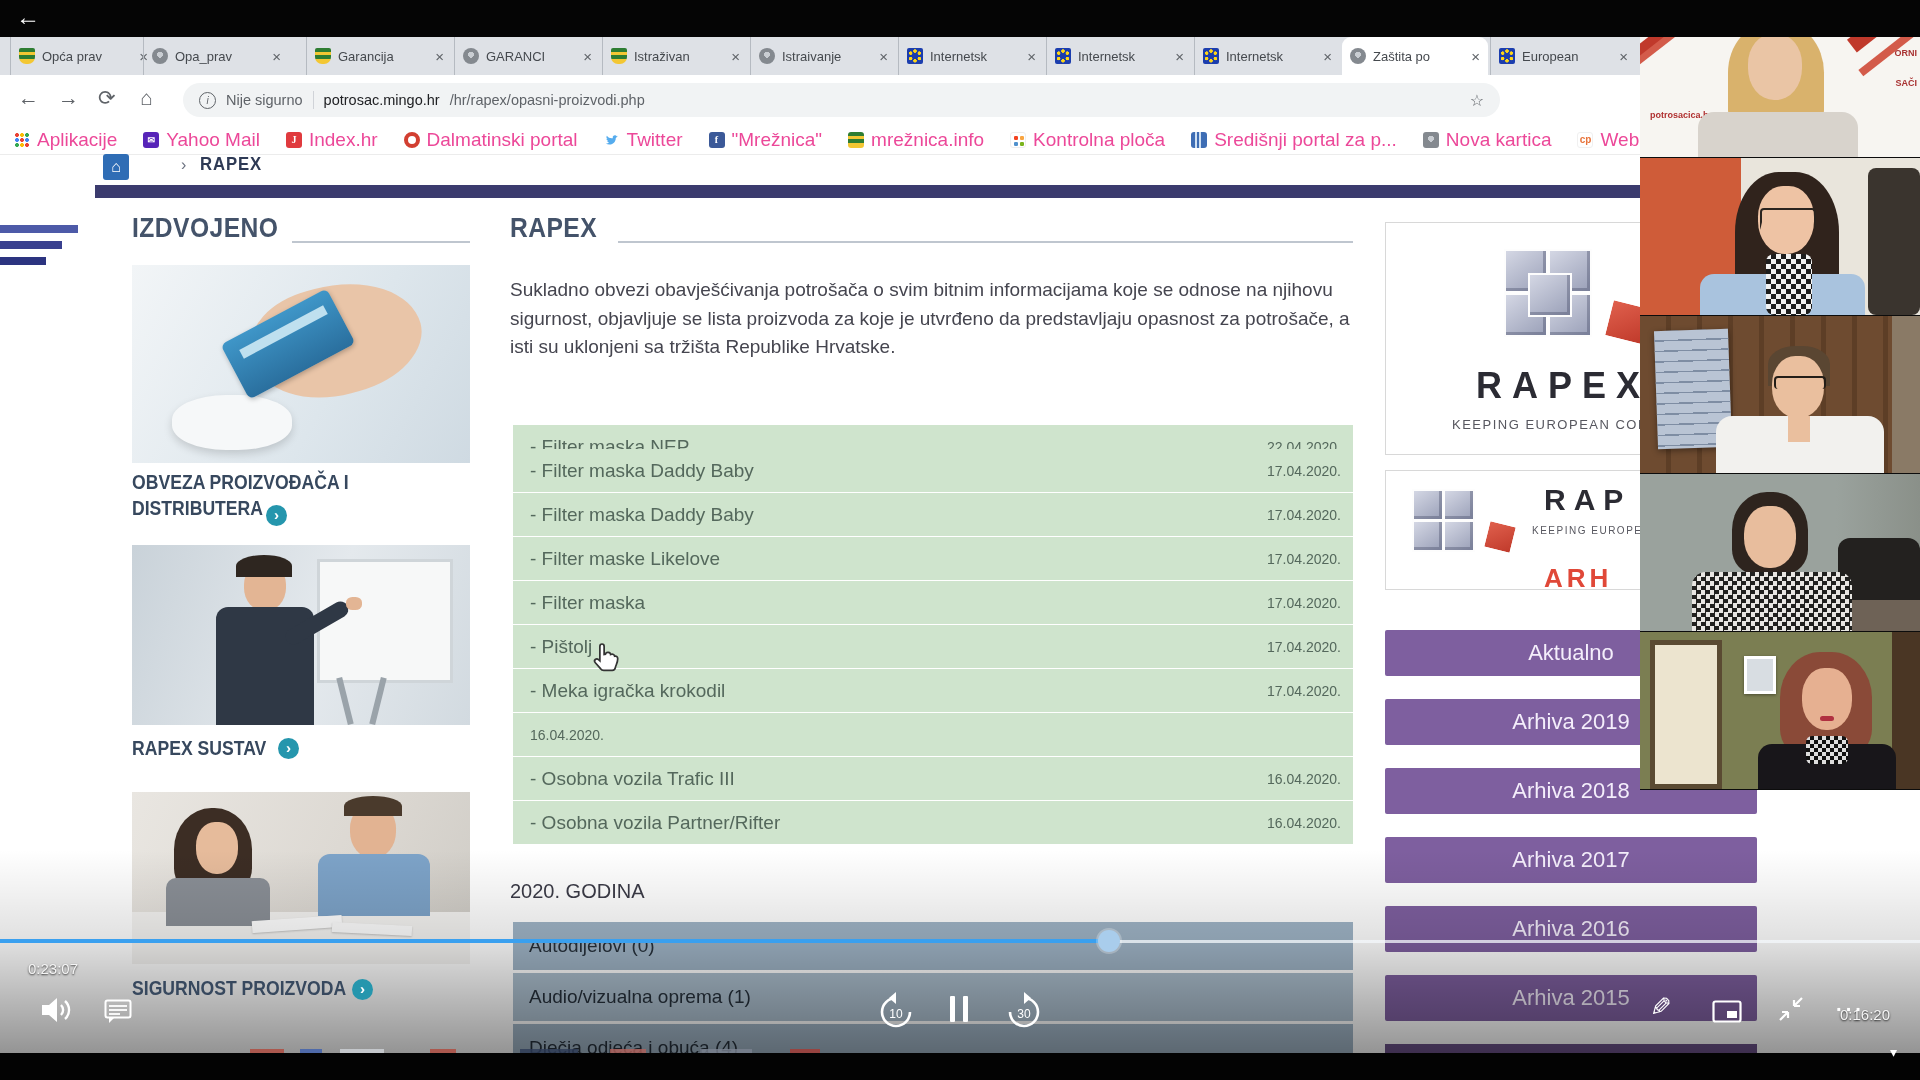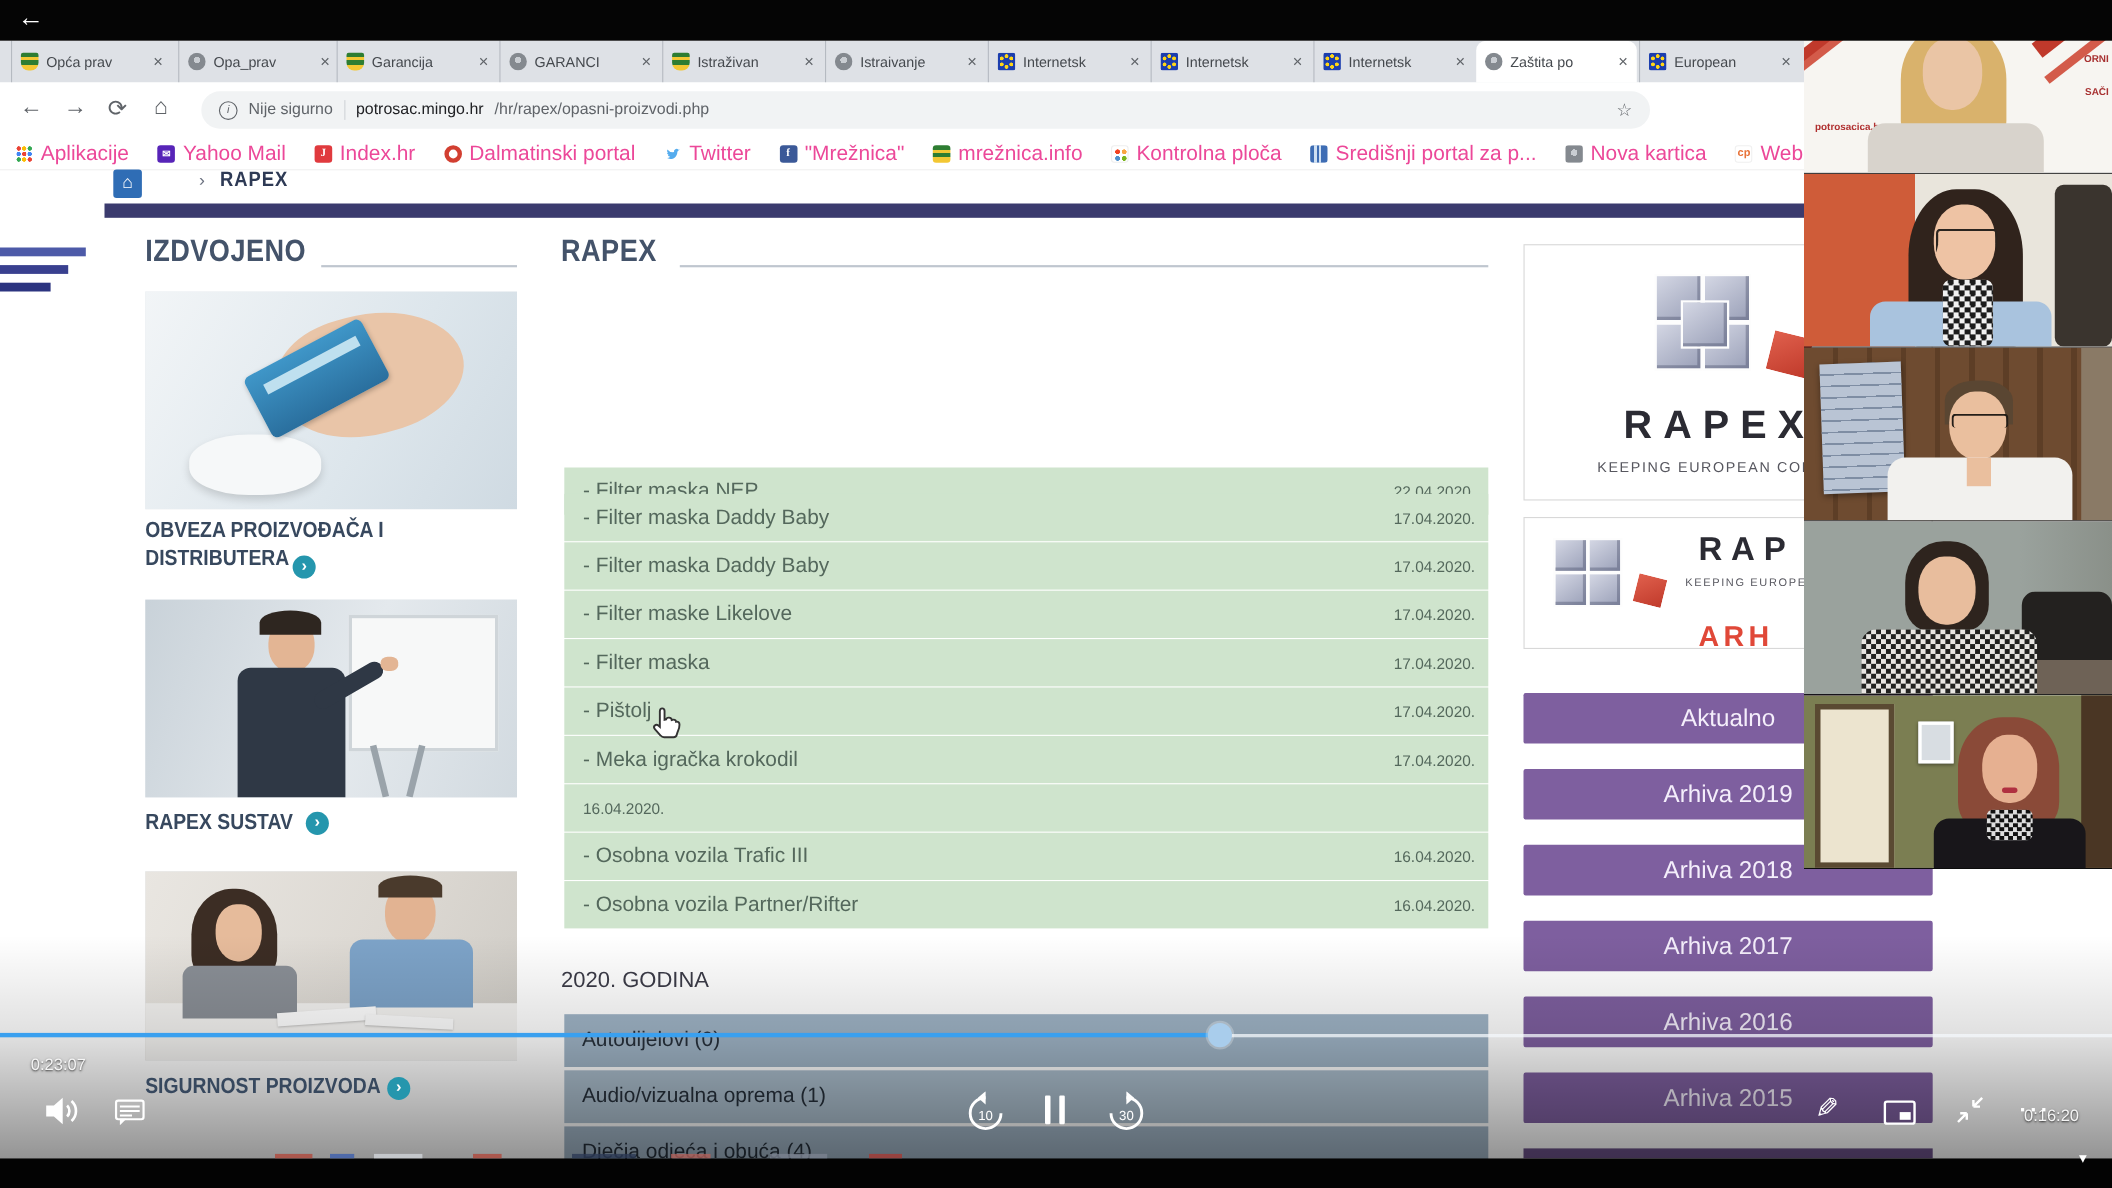--- a/index.html
+++ b/index.html
@@ -136,21 +136,21 @@
 <body>
 
 <div id="stage">
 
   <div class="abs" id="tabstrip">
       <div class="tab" style="left: 10px;">
         <div class="fav fav-shield"></div>
         <span class="ttl">Opća prav</span>
         <span class="tclose">×</span>
       </div>
-      <div class="tab" style="left: 162px;">
+      <div class="tab" style="left: 143px;">
         <div class="fav fav-globe"></div>
         <span class="ttl">Opa_prav</span>
         <span class="tclose">×</span>
       </div>
       <div class="tab" style="left: 306px;">
         <div class="fav fav-shield"></div>
         <span class="ttl">Garancija</span>
         <span class="tclose">×</span>
       </div>
       <div class="tab" style="left: 454px;">
@@ -307,20 +307,21 @@
     <div class="pc" style="left:212px;top:4px;width:58px;height:20px;background:#4a3a2c;border-radius:50% 50% 0 0;"></div>
     <div class="pc" style="left:186px;top:62px;width:112px;height:62px;background:#7da3c8;border-radius:12px 12px 0 0;"></div>
     <div class="pc" style="left:120px;top:126px;width:90px;height:12px;background:#fff;box-shadow:0 1px 2px rgba(0,0,0,.2);transform:rotate(-4deg);"></div>
     <div class="pc" style="left:200px;top:132px;width:80px;height:10px;background:#fdfdfd;box-shadow:0 1px 2px rgba(0,0,0,.2);transform:rotate(3deg);"></div>
   </div>
   <div class="abs cap cond" style="left:132px;top:976px;z-index:41;">SIGURNOST PROIZVODA</div>
   <div class="more" style="left:352px;top:979px;z-index:41;">›</div>
 
   <span class="abs h1 cond" style="left:510px;top:212px;">RAPEX</span>
   <div class="abs hrule" style="left:618px;top:241px;width:735px;"></div>
+  <p class="abs" id="intro" style="margin:0;">Sukladno obvezi obavješćivanja potrošača o svim bitnim informacijama koje se odnose na njihovu sigurnost, objavljuje se lista proizvoda za koje je utvrđeno da predstavljaju opasnost za potrošače, a isti su uklonjeni sa tržišta Republike Hrvatske.</p>
   <div id="product-list">
       <div class="prow" style="top: 405px; margin-top: 20px;">
         <span class="pn">- Filter maska NEP</span>
         <span class="pd">22.04.2020.</span>
       </div>
       <div class="prow" style="top: 449px;">
         <span class="pn">- Filter maska Daddy Baby</span>
         <span class="pd">17.04.2020.</span>
       </div>
       <div class="prow" style="top: 493px;">

